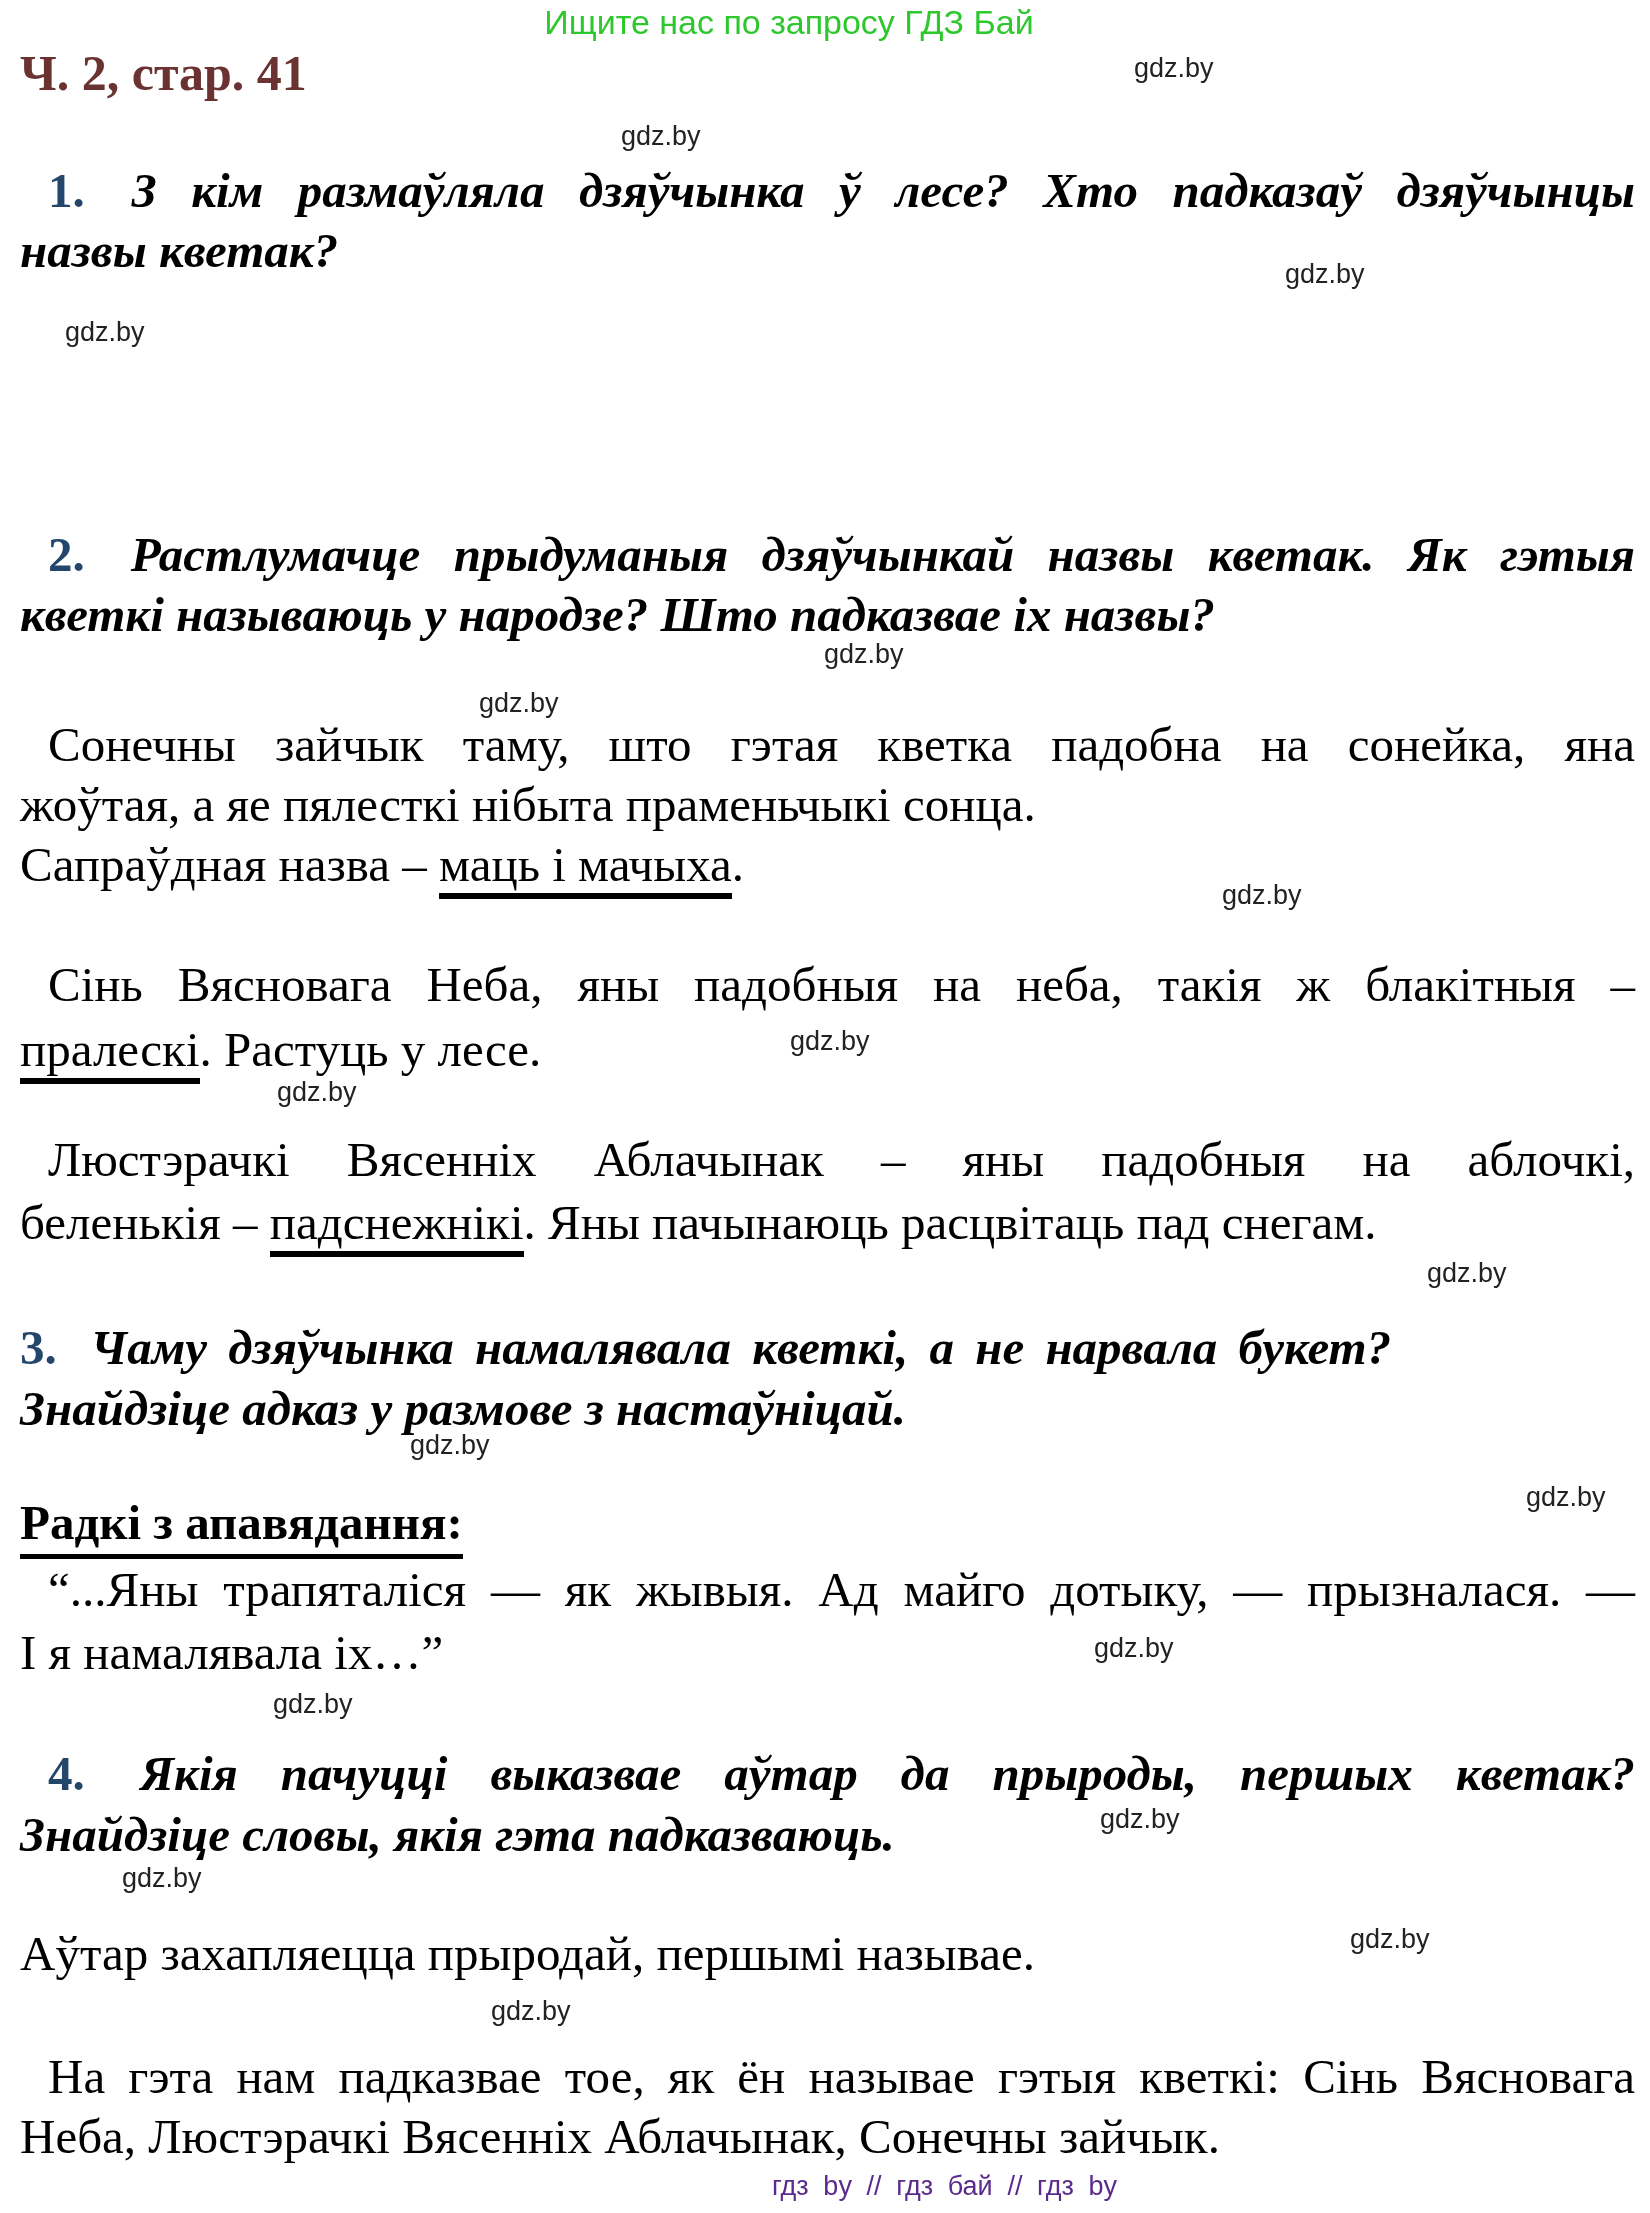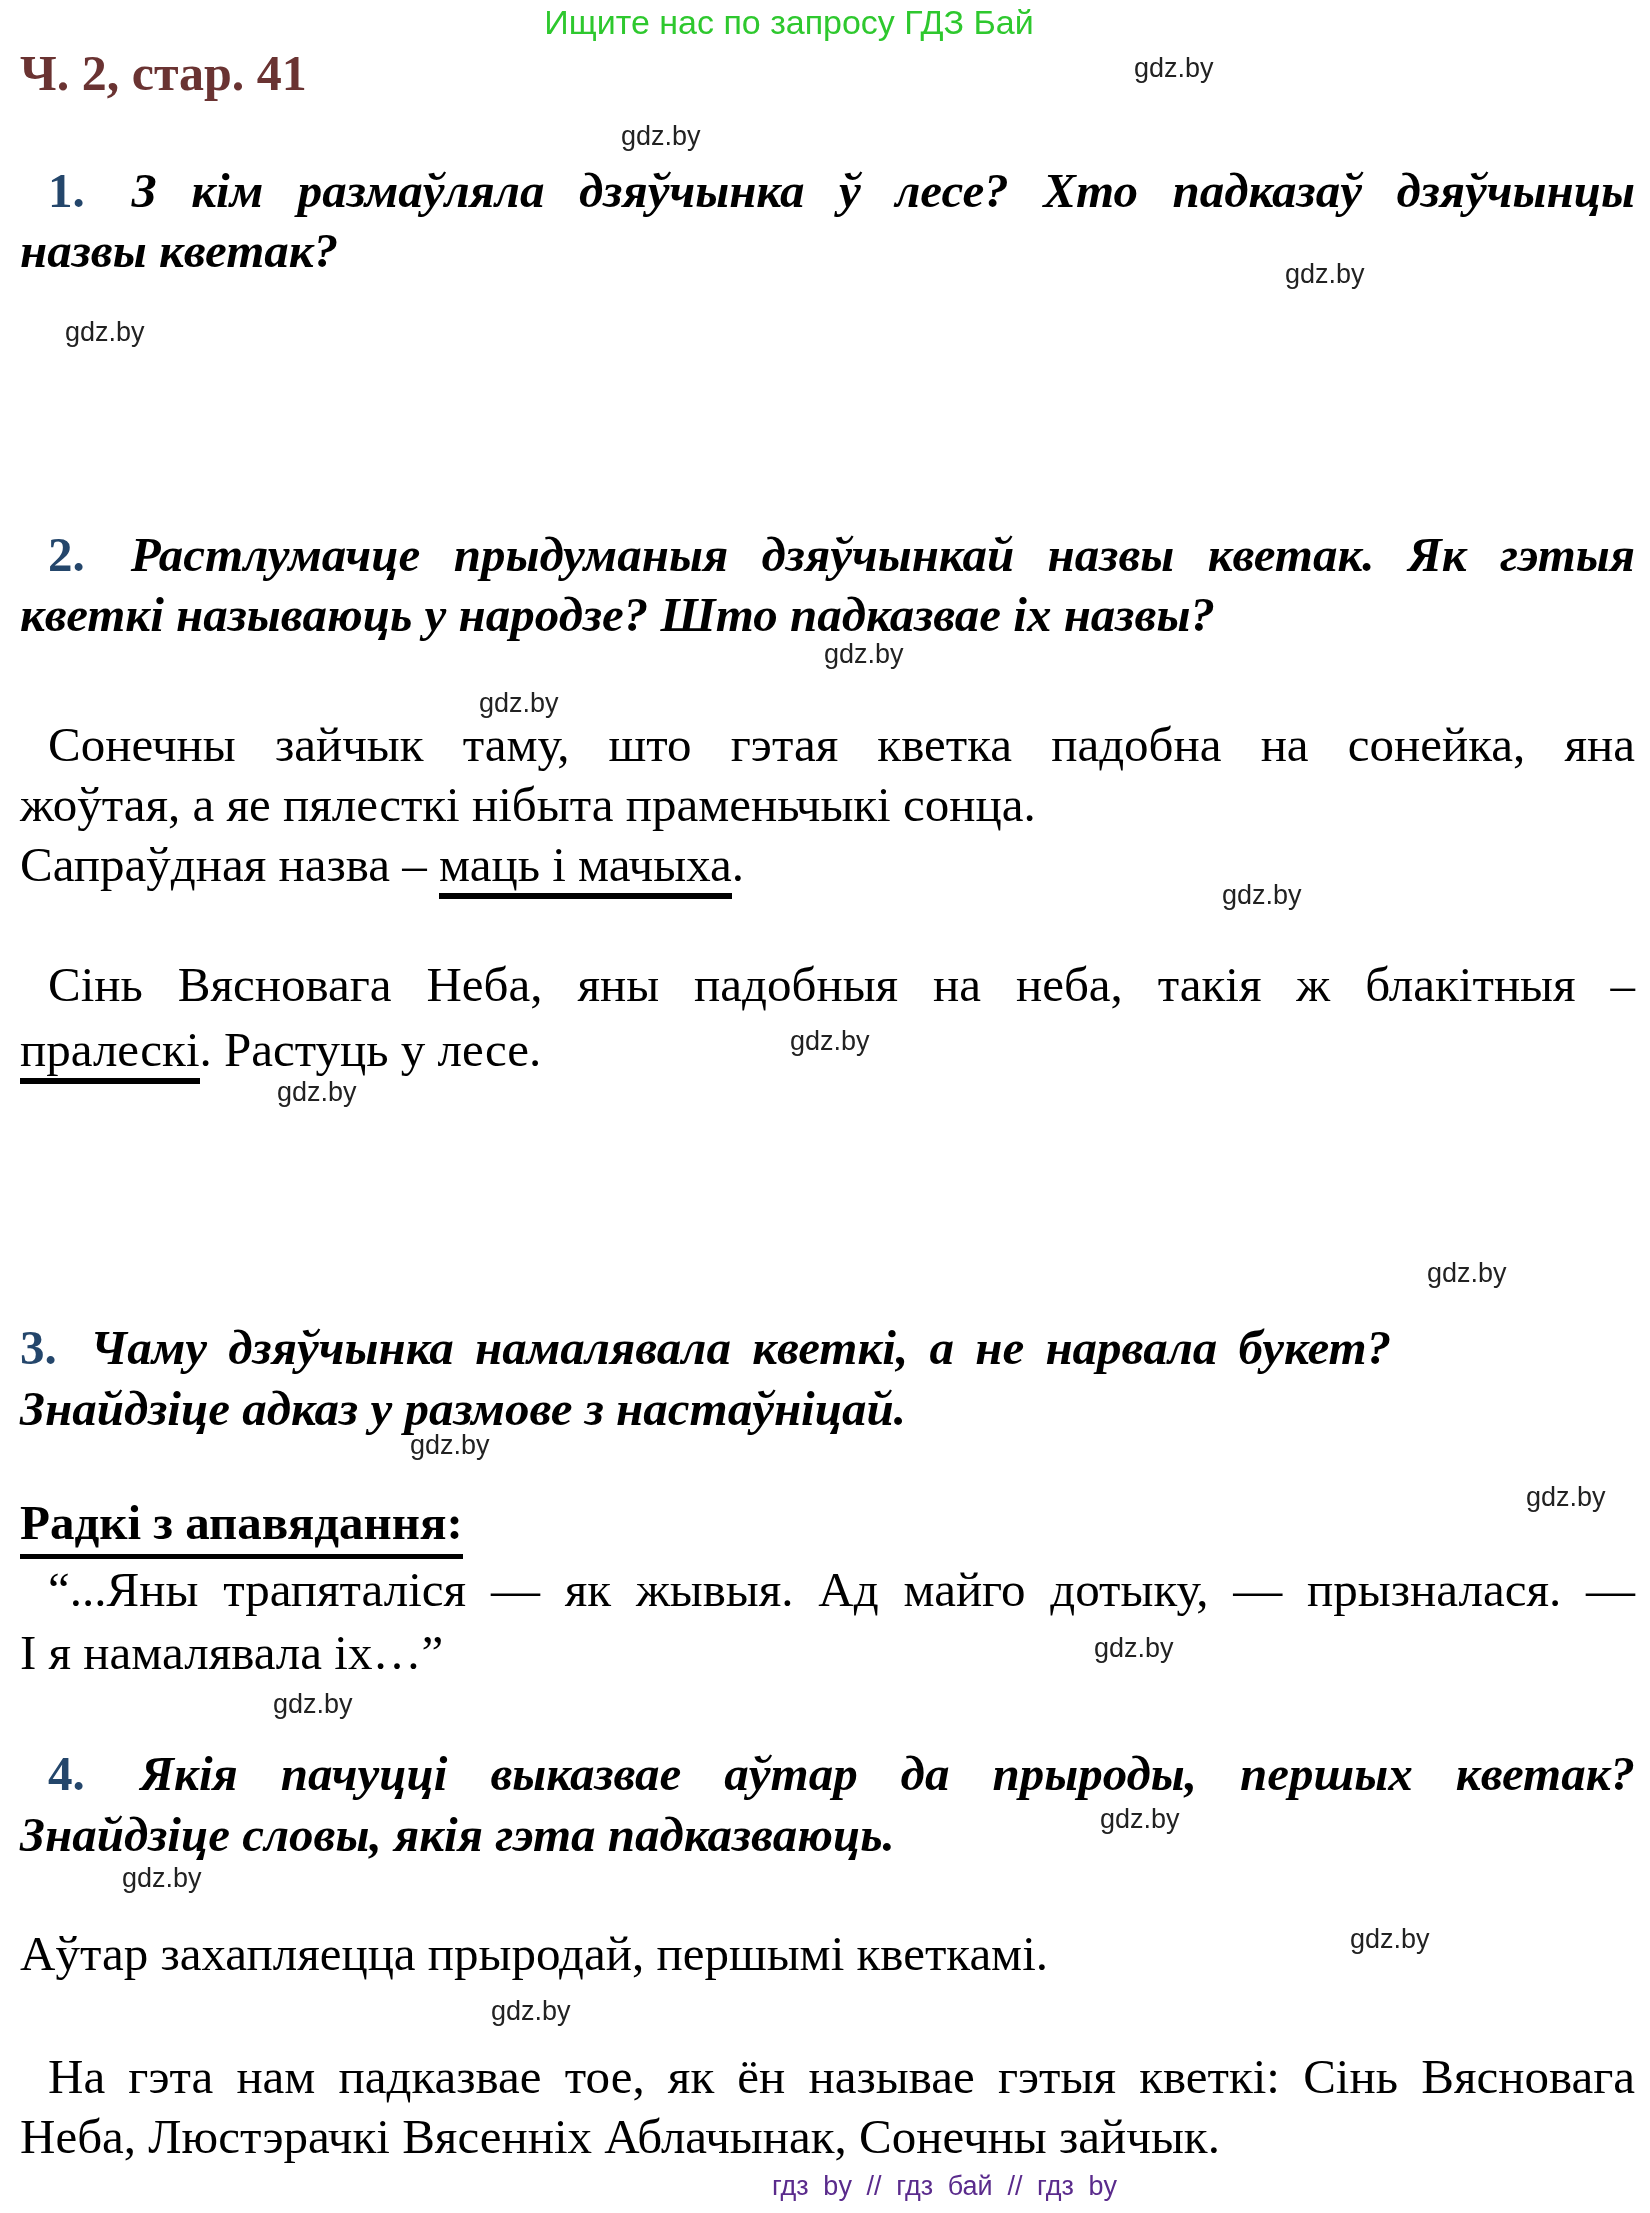--- a/index.html
+++ b/index.html
@@ -54,40 +54,44 @@
     <div class="line just">Сонечны зайчык таму, што гэтая кветка падобна на сонейка, яна</div>
     <div class="line">жоўтая, а яе пялесткі нібыта праменьчыкі сонца.</div>
     <div class="line"><span>Сапраўдная назва – </span><span class="u">маць і мачыха</span><span>.</span></div>
   </div>
 
   <div class="block" style="top:952px;line-height:65px;">
     <div class="line just">Сінь Вясновага Неба, яны падобныя на неба, такія ж блакітныя –</div>
     <div class="line"><span class="u">пралескі</span><span>. Растуць у лесе.</span></div>
   </div>
 
+  <div class="block" style="top:1128px;line-height:63px;">
+    <div class="line just">Люстэрачкі Вясенніх Аблачынак – яны падобныя на аблочкі,</div>
+    <div class="line"><span>беленькія – </span><span class="u">падснежнікі</span><span>. Яны пачынаюць расцвітаць пад снегам.</span></div>
+  </div>
 
   <div class="block q" style="top:1317px;line-height:61px;">
     <div class="line ws"><span class="num">3.</span> <span>Чаму дзяўчынка намалявала кветкі, а не нарвала букет?</span></div>
     <div class="line">Знайдзіце адказ у размове з настаўніцай.</div>
   </div>
 
   <div class="radki"><span class="u-head">Радкі з апавядання:</span></div>
 
   <div class="block" style="top:1558px;line-height:63px;">
     <div class="line just">“...Яны трапяталіся — як жывыя. Ад майго дотыку, — прызналася. —</div>
     <div class="line">І я намалявала іх…”</div>
   </div>
 
   <div class="block q" style="top:1743px;line-height:61px;">
     <div class="line just"><span class="num">4.</span> <span>Якія пачуцці выказвае аўтар да прыроды, першых кветак?</span></div>
     <div class="line">Знайдзіце словы, якія гэта падказваюць.</div>
   </div>
 
   <div class="block" style="top:1924px;">
-    <div class="line">Аўтар захапляецца прыродай, першымі кветкамі.</div>
+    <div class="line">Аўтар захапляецца прыродай, першымі называе.</div>
   </div>
   <div class="block" style="top:2047px;">
     <div class="line just">На гэта нам падказвае тое, як ён называе гэтыя кветкі: Сінь Вясновага</div>
     <div class="line">Неба, Люстэрачкі Вясенніх Аблачынак, Сонечны зайчык.</div>
   </div>
 
   <div class="footer">гдз by // гдз бай // гдз by</div>
 
   <span class="wm" style="left:1134px;top:52px;">gdz.by</span>
   <span class="wm" style="left:621px;top:120px;">gdz.by</span>

